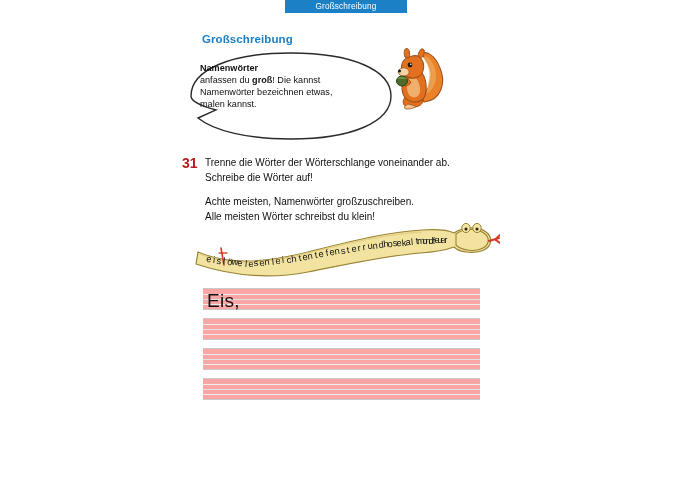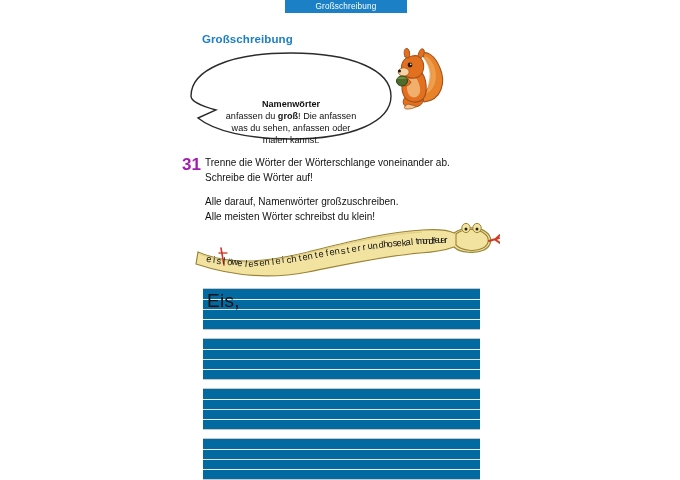--- a/index.html
+++ b/index.html
@@ -57,45 +57,43 @@
   #bubble-svg {
     position: absolute;
     left: 0; top: 0;
     width: 210px; height: 92px;
   }
   #bubble-text {
     position: absolute;
     left: 14px;
     top: 12px;
     width: 182px;
-    text-align: center;
     font-size: 9.1px;
     line-height: 12.1px;
     color: #111111;
-    margin-top: 36px;
   }
   #bubble-text .strong { font-weight: bold; }
 
   
   #squirrel {
     position: absolute;
     left: 388px;
     top: 44px;
     width: 58px;
     height: 74px;
   }
 
   
   #exercise-number {
     position: absolute;
     left: 182px;
     top: 155px;
-    font-size: 17px;
+    font-size: 14px;
     font-weight: bold;
-    color: #a21caf;
+    color: #b91c1c;
   }
   #exercise-instructions {
     position: absolute;
     left: 205px;
     top: 156px;
     width: 330px;
     font-size: 10px;
     line-height: 14.6px;
     color: #111111;
   }
@@ -130,23 +128,23 @@
 
   
   #writing-area {
     position: absolute;
     left: 203px;
     top: 288px;
     width: 277px;
   }
   .rule-block {
     position: relative;
-    height: 42px;
+    height: 22px;
     margin-bottom: 8px;
-    background: #0369a1;
+    background: #fca5a5;
     border-top: 1px solid #c9c9c9;
     border-bottom: 1px solid #c9c9c9;
     box-sizing: border-box;
   }
   .rule-block .rule-mid {
     position: absolute;
     left: 0; right: 0;
     top: 50%;
     height: 1px;
     background: #e2e2e2;
@@ -198,22 +196,22 @@
     <path d="M105 3
              C166 3 205 20 205 46
              C205 72 166 89 105 89
              C62 89 28 81 12 68
              L30 60
              C12 55 5 51 5 46
              C5 20 44 3 105 3 Z" fill="#ffffff" stroke="#2b2b2b" stroke-width="1.4"></path>
   </svg>
   <div id="bubble-text">
     <div class="strong">Namenwörter</div>
-    <div><span>anfassen du </span><span class="strong">groß</span><span>! Die anfassen</span></div>
-    <div>was du sehen, anfassen oder</div>
+    <div><span>anfassen du </span><span class="strong">groß</span><span>! Die kannst</span></div>
+    <div>Namenwörter bezeichnen etwas,</div>
     <div>malen kannst.</div>
   </div>
 </div>
 
 <svg id="squirrel" viewBox="0 0 58 74">
 
   <path d="M36 58 C54 56 58 38 52 24 C47 11 38 6 33 10
            C40 16 45 26 43 36 C41 45 36 50 33 52 Z" fill="#e8832c" stroke="#a3501a" stroke-width="1.1"></path>
   <path d="M38 50 C48 45 50 32 46 22 C43 15 38 11 35 13
            C40 20 43 28 41 36 C40 42 39 47 38 50 Z" fill="#f0a352" opacity="0.85"></path>
@@ -248,21 +246,21 @@
 
   <path d="M20 60 C16 62 15 65 19 65 C23 65 27 64 28 62 Z" fill="#f6c48a" stroke="#a3501a" stroke-width="0.8"></path>
 </svg>
 
 <div id="exercise-number">31</div>
 
 <div id="exercise-instructions">
   <div>Trenne die Wörter der Wörterschlange voneinander ab.</div>
   <div>Schreibe die Wörter auf!</div>
   <div class="para-gap"></div>
-  <div>Alle darauf, Namenwörter großzuschreiben.</div>
+  <div>Achte meisten, Namenwörter großzuschreiben.</div>
   <div>Alle meisten Wörter schreibst du klein!</div>
 </div>
 
 <div id="snake-wrap">
   <svg id="snake-svg" viewBox="0 0 310 72">
 
     <path d="M8 44
              C40 58 78 54 118 44
              C158 34 196 24 232 22
              C248 21 258 22 264 25

